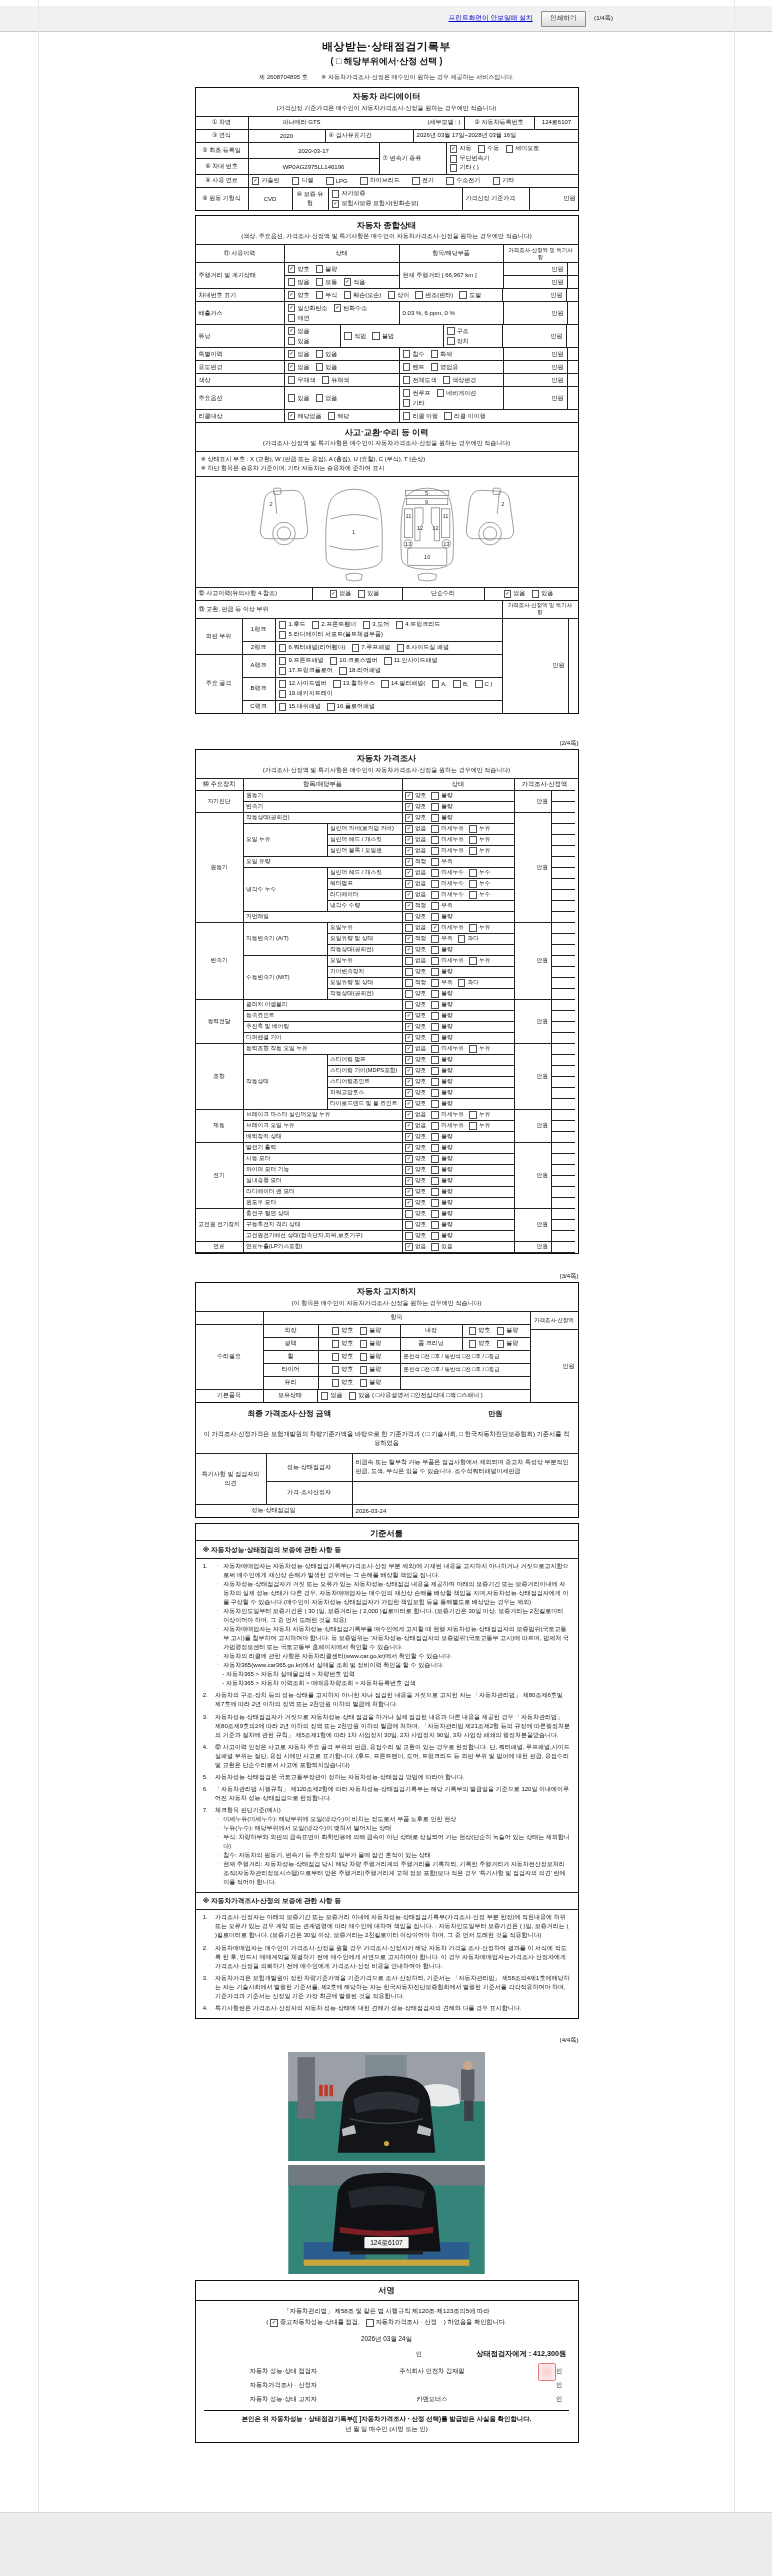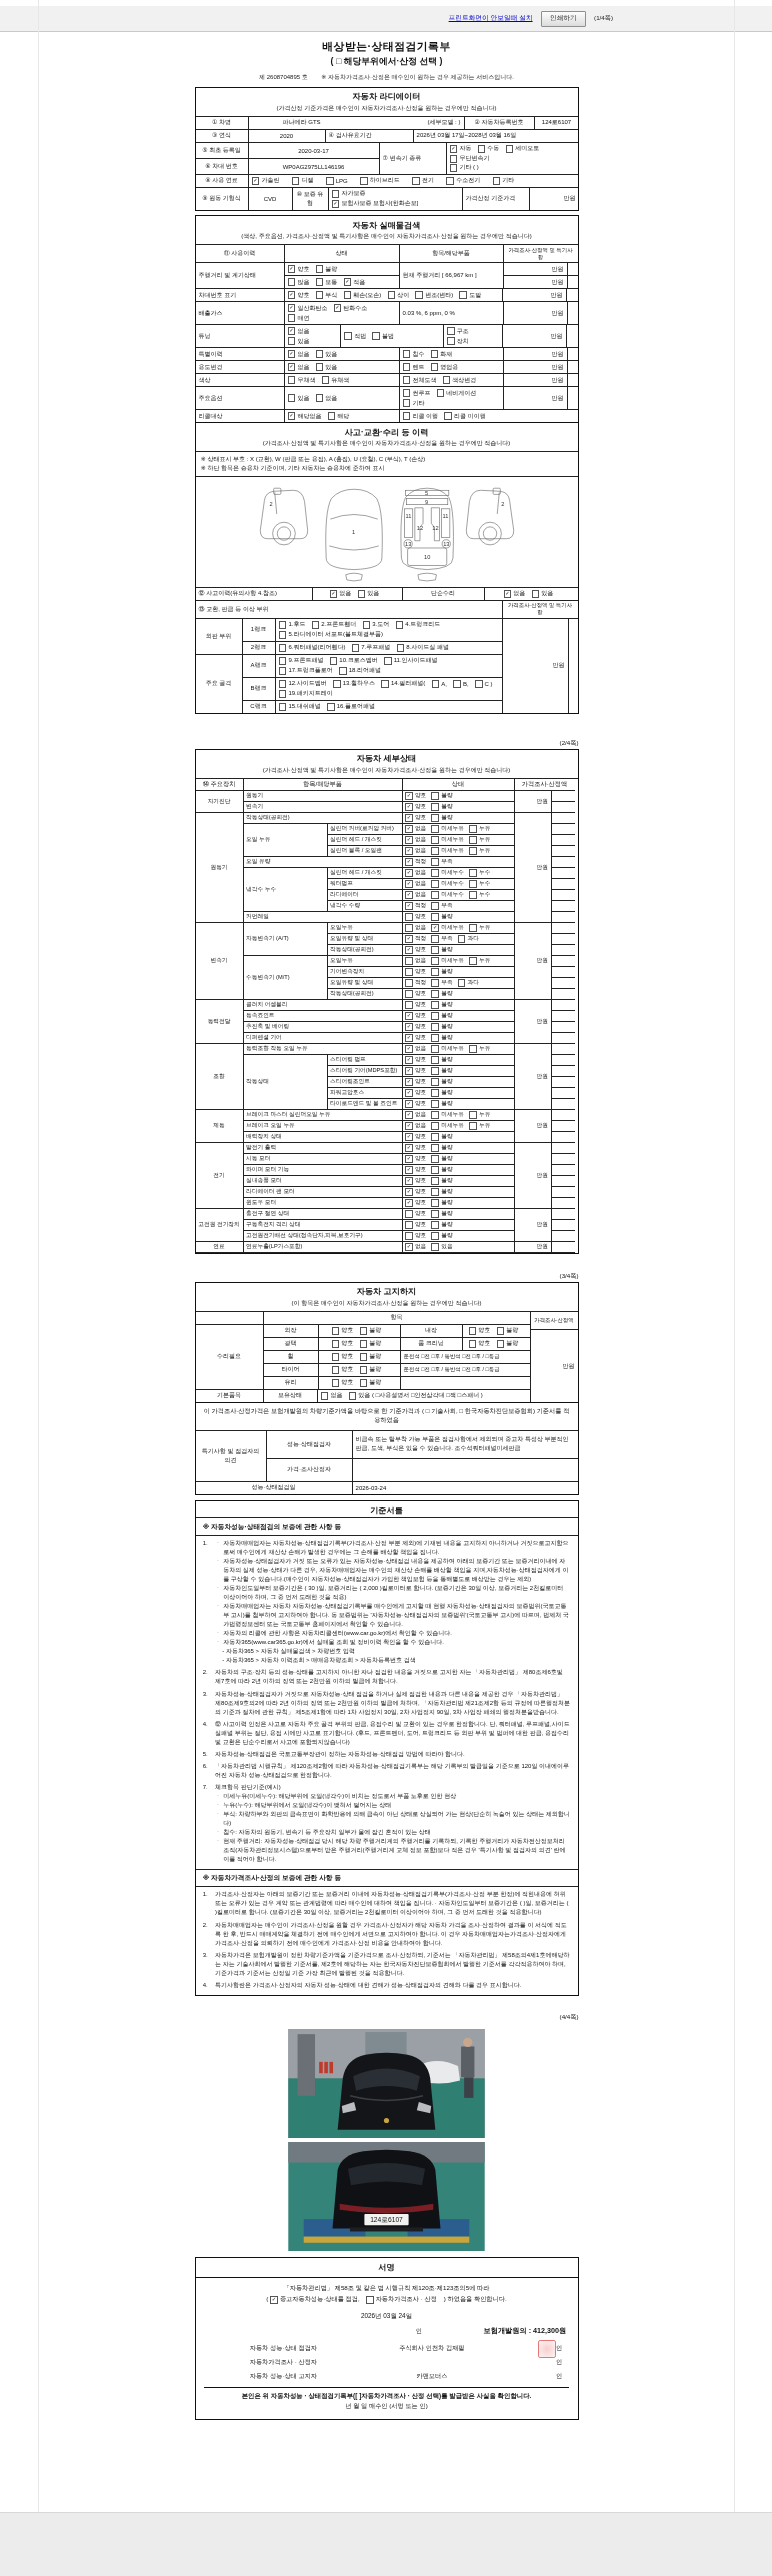--- a/index.html
+++ b/index.html
@@ -224,21 +224,21 @@
                 <span>보험사보증 보험사[한화손보]</span>
               </span>
             </div>
           </div>
         <div class="fc w130">가격산정 기준가격</div>
         <div class="fc w98 rt">만원</div>
       </div>
     </div>
 
     <div class="tbl" style="margin-top:4.1px">
-      <div class="bt">자동차 실매물검색</div>
+      <div class="bt">자동차 종합상태</div>
       <div class="bn">(색상, 주요옵션, 가격조사·산정액 및 특기사항은 매수인이 자동차가격조사·산정을 원하는 경우에만 적습니다)</div>
       <div class="frow">
         <div class="fc w170 cen">⑪ 사용이력</div>
         <div class="fc w223 cen">상태</div>
         <div class="fc w202 cen">항목/해당부품</div>
         <div class="fc grow cen small">가격조사·산정액 및 특기사항</div>
       </div>
       <div class="frow">
         <div class="fc w170">주행거리 및 계기상태</div>
         <div class="fcol w223">
@@ -753,21 +753,21 @@
         </div>
         <div class="fc w128 rt">만원</div>
         <div class="fc w23"></div>
       </div>
     </div>
 
     <div class="gap44"></div>
     <div class="pgmark">(2/4쪽)</div>
 
     <div class="tbl">
-      <div class="bt">자동차 세부상태</div>
+      <div class="bt">자동차 가격조사</div>
       <div class="bn">(가격조사·산정액 및 특기사항은 매수인이 자동차가격조사·산정을 원하는 경우에만 적습니다)</div>
       <div class="grid-detail" id="detail-grid">
         <div class="dc hd" style="grid-row:1;grid-column:1">⑭ 주요장치</div>
         <div class="dc hd" style="grid-row:1;grid-column:2/span 2">항목/해당부품</div>
         <div class="dc hd" style="grid-row:1;grid-column:4">상태</div>
         <div class="dc hd last" style="grid-row:1;grid-column:5/span 2">가격조사·산정액</div>
       <div class="dc cen" style="grid-area: 2 / 1 / span 2;">자기진단</div>
           <div class="dc " style="grid-row-start: 2; grid-column: 2 / span 2;">원동기</div>
           <div class="dc " style="grid-row-start: 2; grid-column: 4;">
             <span class="opt">
@@ -1488,20 +1488,24 @@
           </div>
         </div>
         <div class="fcol grow">
           <div class="fc cen small" style="flex:0 0 auto;min-height:17.5px">가격조사·산정액</div>
           <div class="fc rt">만원</div>
         </div>
       </div>
     </div>
 
     <div class="tbl" style="border-top:none">
+      <div style="display:flex;align-items:center;height:23px;">
+        <div class="bold" style="font-size:7.7px;padding-left:52px">최종 가격조사·산정 금액</div>
+        <div class="bold" style="font-size:7.2px;margin-left:auto;padding-right:75px">만원</div>
+      </div>
       <div style="font-size:6.2px;text-align:center;padding:3.1px 7.2px 5.2px 7.2px;line-height:1.5">이 가격조사·산정가격은 보험개발원의 차량기준가액을 바탕으로 한 기준가격과 ( □ 기술사회, □ 한국자동차진단보증협회) 기준서를 적용하였음</div>
       <div class="frow">
         <div class="fcol" style="width:70px">
           <div class="fc cen" style="flex:1">특기사항 및 점검자의 의견</div>
         </div>
         <div class="fcol" style="width:86px">
           <div class="fc cen" style="min-height:27px">성능·상태점검자</div>
           <div class="fc cen" style="min-height:23px">가격·조사산정자</div>
         </div>
         <div class="fcol grow">
@@ -1683,21 +1687,21 @@
                   <span class="cb"></span>
                   <span>자동차가격조사 · 산정</span>
                 </span>
               </span>
             <span>) 하였음을 확인합니다.</span>
           </div>
         </div>
         <div class="sign-date">2026년 03월 24일</div>
         <div class="fee-row">
           <span class="fee-in">인</span>
-          <span class="fee-val">보험개발원의 : 412,300원</span>
+          <span class="fee-val">상태점검자에게 : 412,300원</span>
         </div>
         <div class="srow">
           <div class="srole">자동차 성능·상태 점검자</div>
           <div class="sname">주식회사 인천차 김재필</div>
           <div class="sseal">인</div>
           <div class="stamp"></div>
         </div>
         <div class="srow">
           <div class="srole">자동차가격조사 · 산정자</div>
           <div class="sname"></div>

